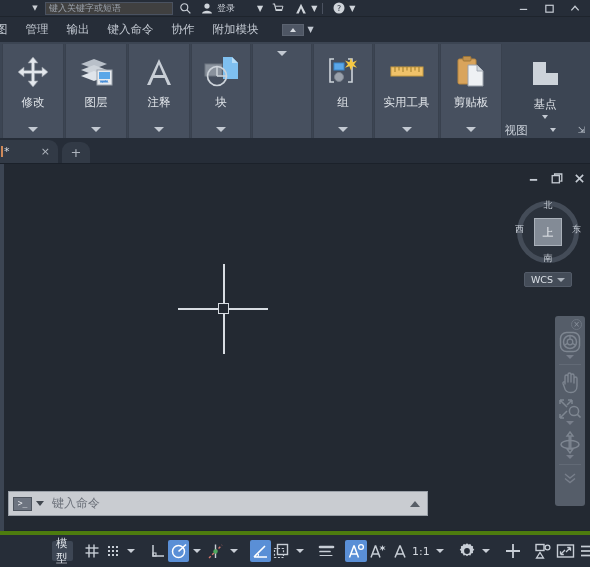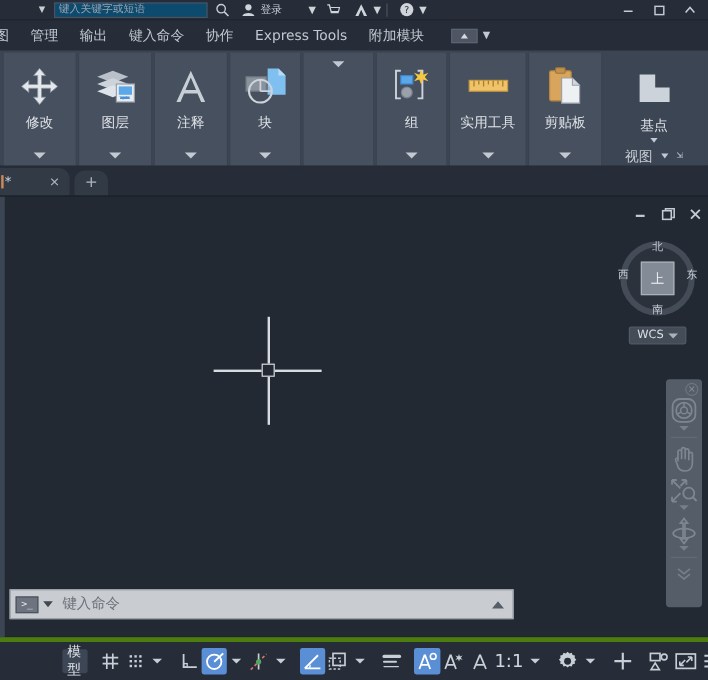--- a/index.html
+++ b/index.html
@@ -16,21 +16,21 @@
   .topbar {
     position: absolute; left: 0; top: 0; width: 590px; height: 17px;
     background: #262d38; display: flex; align-items: center;
     border-bottom: 1px solid #1e242c;
   }
   .qa-caret {
     width: 14px; height: 14px; display: flex; align-items: center; justify-content: center;
     color: #c9cdd3; font-size: 7px; margin-left: 28px;
   }
   .searchbox {
-    width: 128px; height: 13px; background: #0c4a6e; border: 1px solid #4a5260;
+    width: 128px; height: 13px; background: #404040; border: 1px solid #4a5260;
     margin-left: 3px; display: flex; align-items: center; padding: 0 3px;
     overflow: hidden;
   }
   .searchbox span { font-size: 9px; color: #9aa1ab; white-space: nowrap; line-height: 11px; }
   .tb-icon {
     height: 17px; display: flex; align-items: center; justify-content: center;
     color: #cfd4da; margin-left: 4px;
   }
   .tb-label { font-size: 9px; color: #c9ced6; margin-left: 3px; white-space: nowrap; }
   .tb-sep { width: 1px; height: 11px; background: #4b5260; margin: 0 5px; }
@@ -72,22 +72,21 @@
   }
   .panel-ico { height: 40px; display: flex; align-items: center; justify-content: center; }
   .panel-label { font-size: 11.5px; color: #dfe3e8; margin-top: 3px; white-space: nowrap; }
   .panel-dd {
     width: 100%; height: 16px; display: flex; align-items: center; justify-content: center;
   }
   .tri-down { width:0; height:0; border-left:5px solid transparent; border-right:5px solid transparent; border-top:5px solid #c3c9d2; }
   .tri-down.sm { border-left-width:3.5px; border-right-width:3.5px; border-top-width:4px; }
   .panel-footer {
     width: 100%; height: 18px; display: flex; align-items: center; justify-content: center;
-    gap: 7px;
-    font-family: Liberation Mono, monospace;
+    gap: 22px;
   }
   .panel-footer .pf-label { font-size: 11.5px; color: #c6ccd5; }
   .launch-arrow { color: #b9c0c9; font-size: 9px; }
 
   
   .tabbar {
     position: absolute; left: 0; top: 138px; width: 590px; height: 25px;
     background: #262d38;
   }
   .doctab {
@@ -175,21 +174,21 @@
     border-top: 4px solid #4d7c0f;
   }
   .sb-group { display: flex; align-items: center; height: 36px; }
   .sb-sep { width: 1px; height: 20px; background: #414956; margin: 0 4px; }
   .sb-btn {
     height: 22px; min-width: 21px; display: flex; align-items: center; justify-content: center;
     color: #c8ced6; padding: 0 2px; border-radius: 2px;
   }
   .sb-btn.active { background: #5a8fd6; color: #ffffff; }
   .sb-btn.model { background: #3d4654; font-size: 11.5px; color: #dfe3e8; padding: 0 4px; height: 20px; }
-  .sb-btn.text { font-size: 15px; color: #d2d7de; }
+  .sb-btn.text { font-size: 11px; color: #d2d7de; }
   .sb-caret { width:0;height:0;border-left:4px solid transparent;border-right:4px solid transparent;border-top:4.5px solid #c8ced6; margin: 0 4px; }
   .sb-dots { display: grid; grid-template-columns: repeat(3, 2px); grid-template-rows: repeat(3, 2px); gap: 2px; }
   .sb-dots i { width: 2px; height: 2px; background: #c8ced6; display: block; }
 </style>
 </head>
 <body>
 
 <div id="app">
 
   <div class="topbar">
@@ -258,21 +257,20 @@
       </div>
     </div>
   </div>
 
   <div class="menurow">
     <div class="menuitem first">图</div>
     <div class="menuitem">管理</div>
     <div class="menuitem">输出</div>
     <div class="menuitem">键入命令</div>
     <div class="menuitem">协作</div>
-    <div class="menuitem">Express Tools</div>
     <div class="menuitem">附加模块</div>
     <div class="menu-pill">
         <i></i>
       </div>
     <div class="menu-caret">▼</div>
   </div>
 
   <div class="ribbon">
 
     <div class="panel" style="width:62px;align-items:flex-end;">

